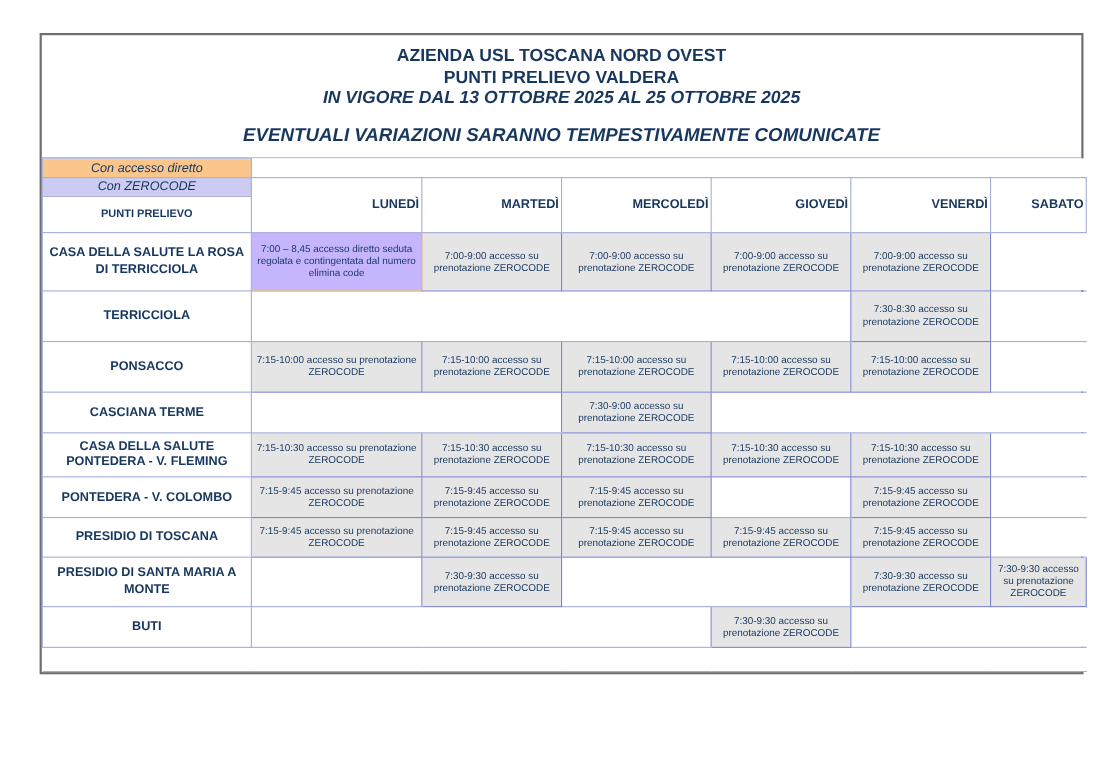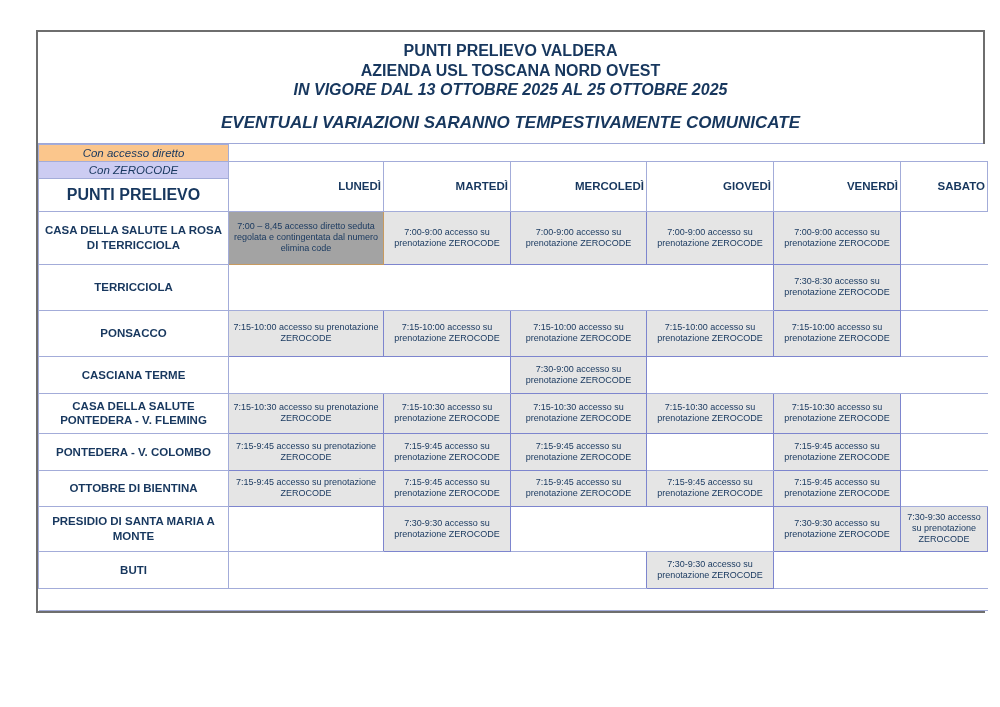--- a/index.html
+++ b/index.html
@@ -48,50 +48,50 @@
   .legend.zerocode { background:#CCCCF2; }
   th.dayhead {
     font-weight:bold;
     font-size:11.5px;
     background:#ffffff;
     padding:2px;
     text-align:right;
   }
   td.corner {
     font-weight:bold;
-    font-size:16px;
+    font-size:10px;
     height:33px;
     background:#ffffff;
     padding:2px;
   }
   td.rowlabel {
     font-weight:bold;
     font-size:11.5px;
     line-height:1.25;
     background:#ffffff;
     padding:2px 6px;
   }
   td.cell {
     font-size:9px;
     line-height:1.25;
     padding:2px 4px;
   }
-  td.cell.direct   { background:#a3a3a3; border:1px solid #C79A60; font-size:9px; }
+  td.cell.direct   { background:#c4b5fd; border:1px solid #C79A60; font-size:9px; }
   td.cell.zerocode { background:#e5e5e5; border:1px solid #7D85CE; }
   td.cell.empty    { background:#ffffff; border-left:none; border-right:none; }
   td.footer-strip  { height:22px; background:#ffffff; border-left:none; border-right:none; }
 </style>
 </head>
 <body>
 
 <div class="sheet">
 
   <div class="titleblock">
+    <div class="t-bold">AZIENDA USL TOSCANA NORD OVEST</div>
     <div class="t-bold">PUNTI PRELIEVO VALDERA</div>
-    <div class="t-bold">AZIENDA USL TOSCANA NORD OVEST</div>
     <div class="t-italic">IN VIGORE DAL 13 OTTOBRE 2025 AL 25 OTTOBRE 2025</div>
     <div class="t-last">EVENTUALI VARIAZIONI SARANNO TEMPESTIVAMENTE COMUNICATE</div>
   </div>
 
   <table class="sched">
     <colgroup>
       <col style="width:190px">
       <col style="width:155px">
       <col style="width:127px">
       <col style="width:136px">
@@ -160,21 +160,21 @@
         <tr style="height: 37px;">
           <td class="rowlabel">PONTEDERA - V. COLOMBO</td>
           <td class="cell zerocode">7:15-9:45 accesso su prenotazione ZEROCODE</td>
           <td class="cell zerocode">7:15-9:45 accesso su prenotazione ZEROCODE</td>
           <td class="cell zerocode">7:15-9:45 accesso su prenotazione ZEROCODE</td>
           <td class="cell empty" colspan="1"></td>
           <td class="cell zerocode">7:15-9:45 accesso su prenotazione ZEROCODE</td>
           <td class="cell empty" colspan="1"></td>
         </tr>
         <tr style="height: 36px;">
-          <td class="rowlabel">OTTOBRE DI BIENTINA</td>
+          <td class="rowlabel">PRESIDIO DI TOSCANA</td>
           <td class="cell zerocode">7:15-9:45 accesso su prenotazione ZEROCODE</td>
           <td class="cell zerocode">7:15-9:45 accesso su prenotazione ZEROCODE</td>
           <td class="cell zerocode">7:15-9:45 accesso su prenotazione ZEROCODE</td>
           <td class="cell zerocode">7:15-9:45 accesso su prenotazione ZEROCODE</td>
           <td class="cell zerocode">7:15-9:45 accesso su prenotazione ZEROCODE</td>
           <td class="cell empty" colspan="1"></td>
         </tr>
         <tr style="height: 45px;">
           <td class="rowlabel">PRESIDIO DI  SANTA MARIA A MONTE</td>
           <td class="cell empty" colspan="1"></td>

